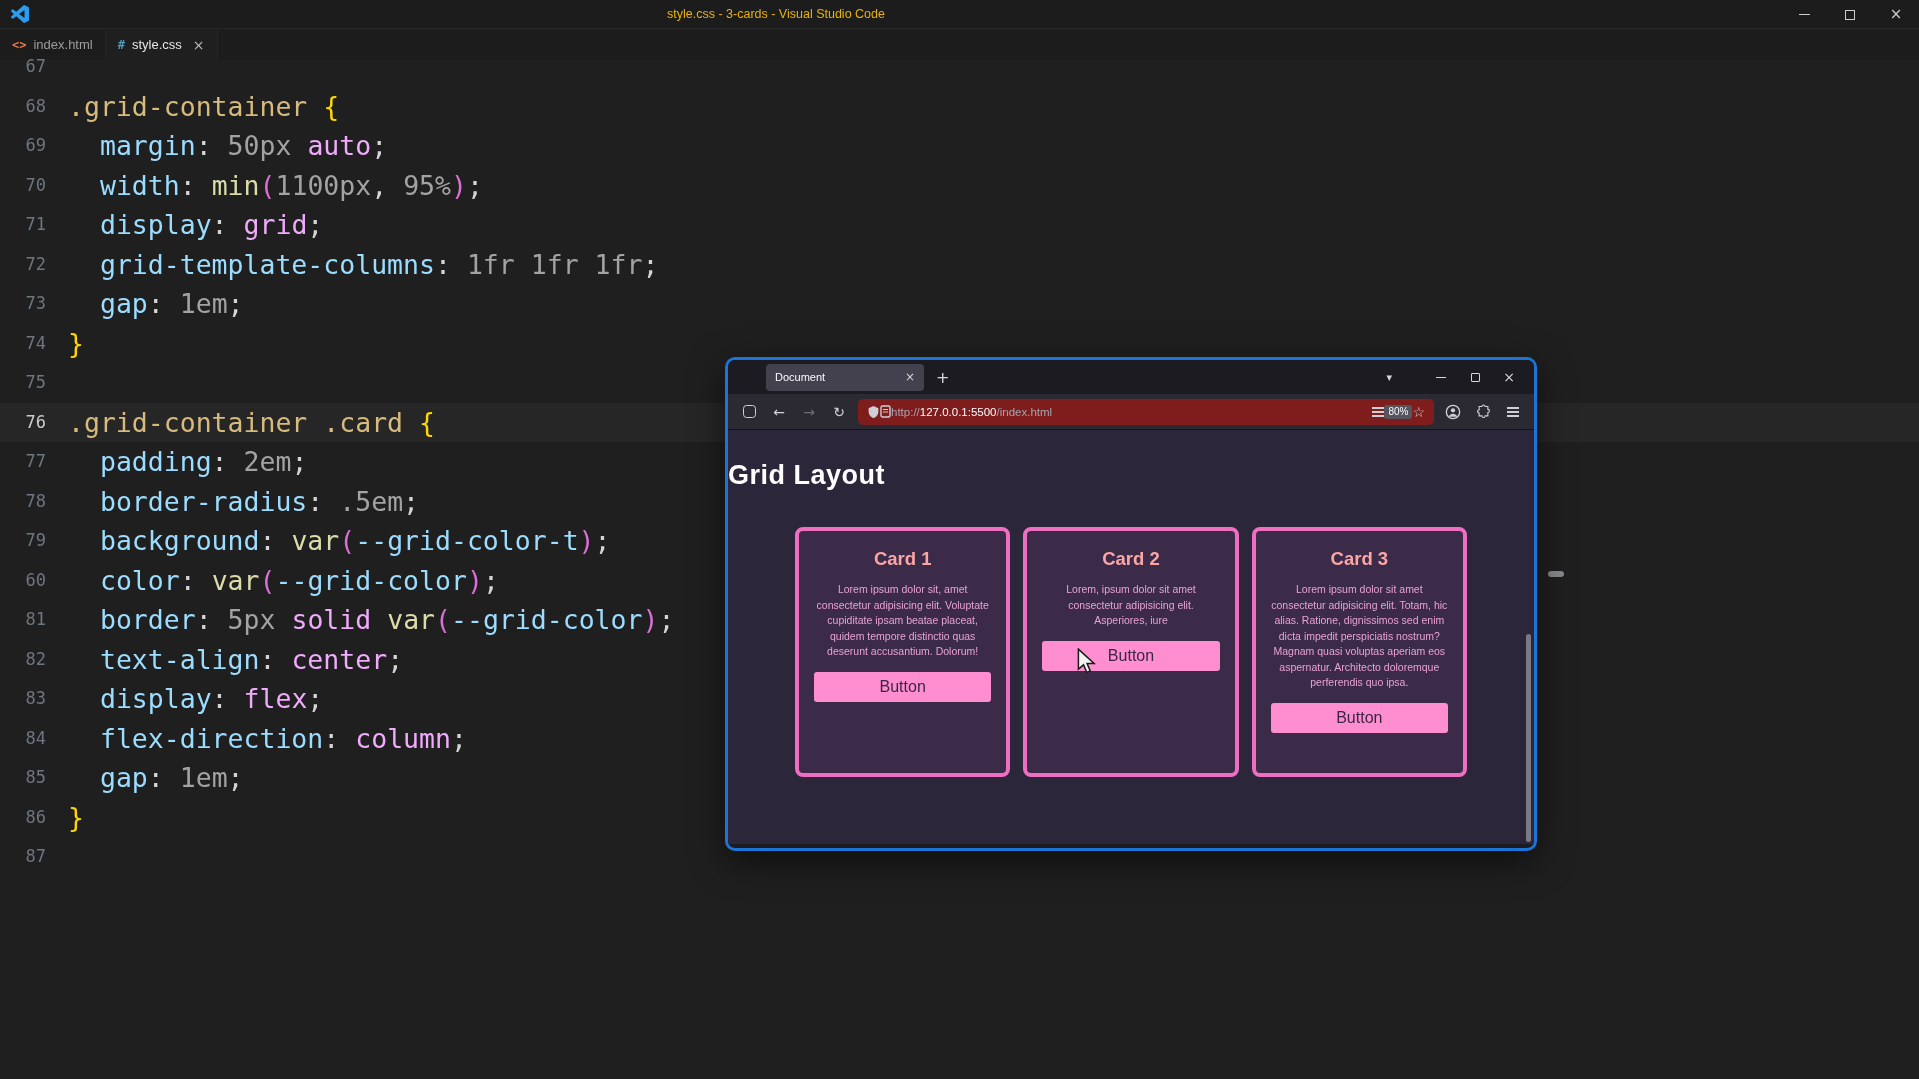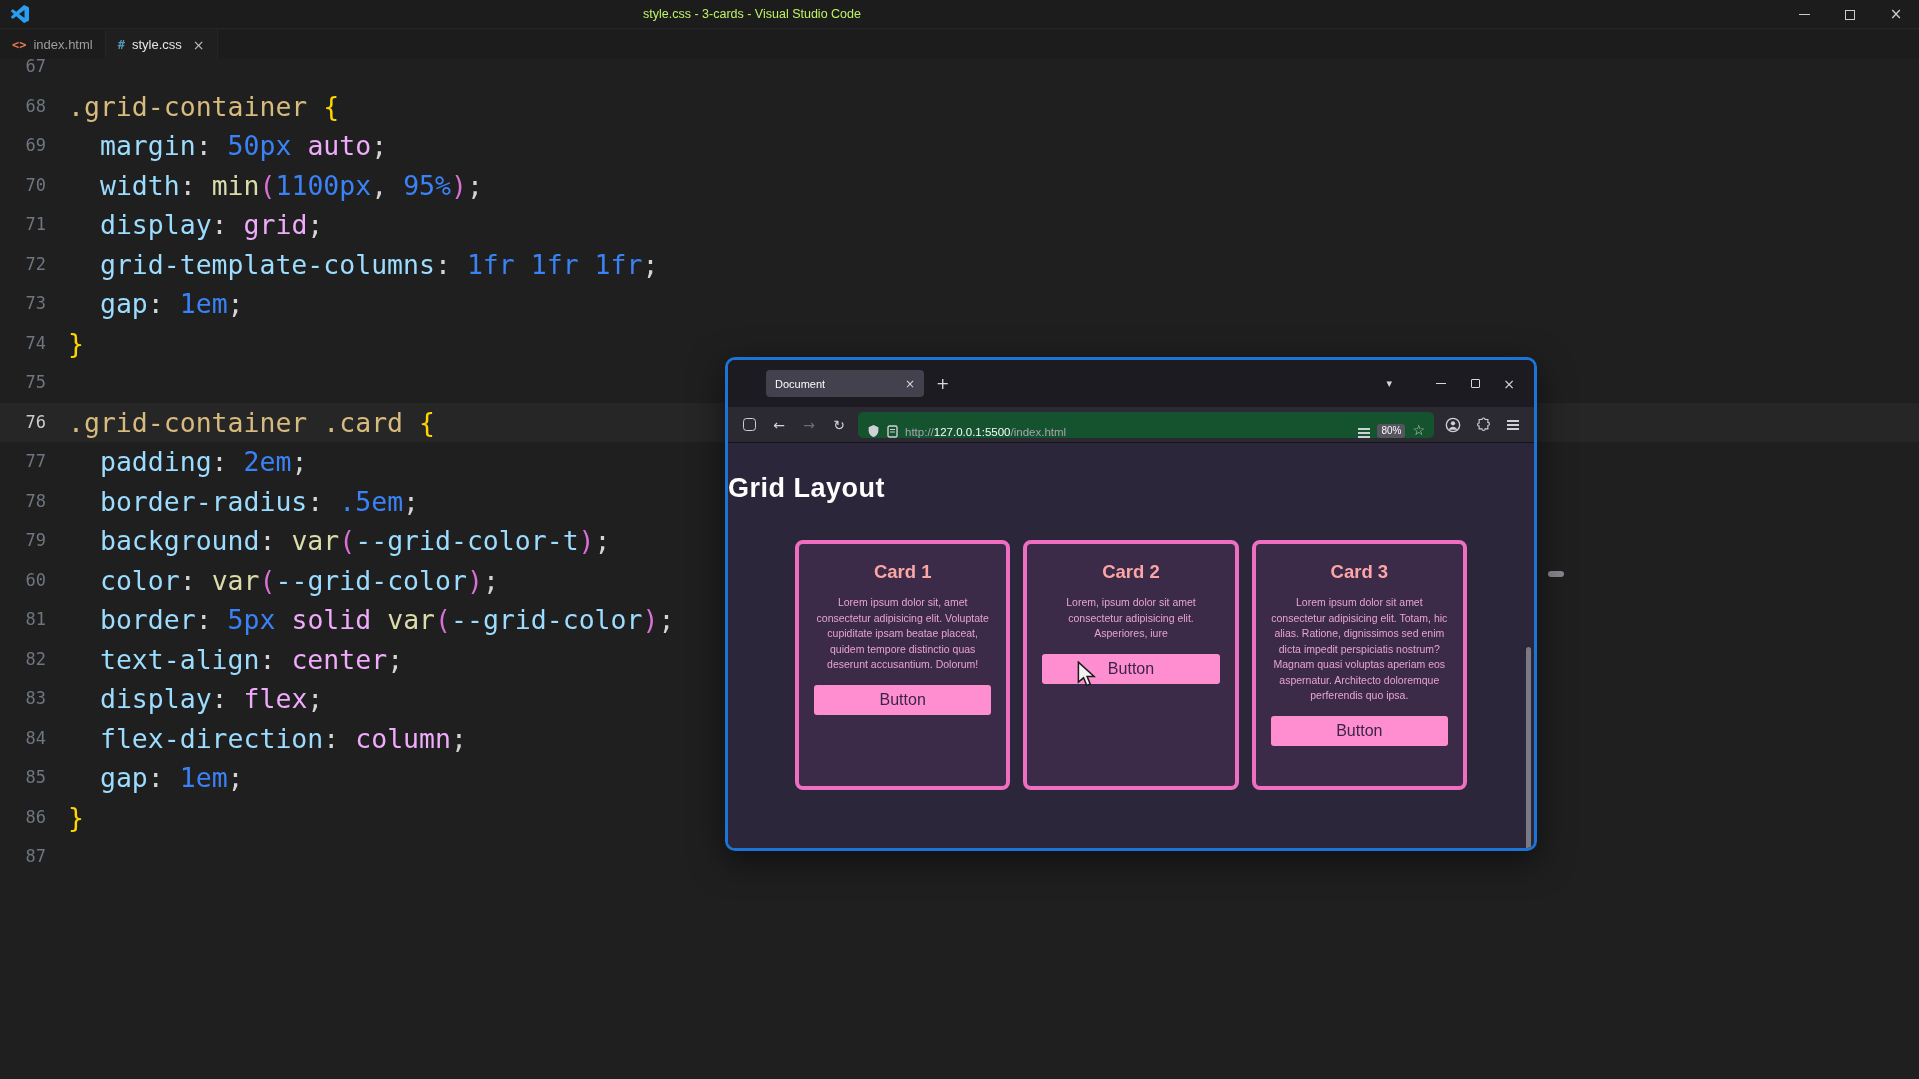--- a/index.html
+++ b/index.html
@@ -2,21 +2,21 @@
 <html><head>
 <meta charset="utf-8">
 <style>
   *{margin:0;padding:0;box-sizing:border-box}
   html,body{width:1919px;height:1079px;overflow:hidden;background:#1f1f1f;font-family:"Liberation Sans",sans-serif}
   .screen{position:relative;width:1919px;height:1079px;background:#1f1f1f}
 
   
   .titlebar{position:absolute;top:0;left:0;right:0;height:29px;background:#1c1c1c;border-bottom:1px solid #252526;display:flex;align-items:center}
   .vscode-logo{position:absolute;left:11px;top:5px;width:18px;height:18px}
-  .win-title{position:absolute;left:752px;transform:translateX(-50%);color:#bef264;font-size:12.5px;white-space:nowrap}
+  .win-title{position:absolute;left:776px;transform:translateX(-50%);color:#eab308;font-size:12.5px;white-space:nowrap}
   .win-controls{position:absolute;right:0;top:0;height:29px;display:flex}
   .win-btn{width:46px;height:29px;display:flex;align-items:center;justify-content:center;color:#cccccc}
   .min-glyph{width:11px;height:1px;background:#cccccc}
   .max-glyph{width:10px;height:10px;border:1.2px solid #cccccc}
   .close-glyph{font-size:15px;line-height:1;color:#cccccc;font-family:"DejaVu Sans",sans-serif}
 
   
   .tabbar{position:absolute;top:30px;left:0;right:0;height:29px;background:#1c1c1c;display:flex;align-items:stretch}
   .tab{display:flex;align-items:center;gap:7px;padding:0 12px;font-size:13px;color:#9d9d9d;background:#1c1c1c;border-right:1px solid #252526;white-space:nowrap}
   .tab.active{background:#1f1f1f;color:#e6e6e6}
@@ -30,49 +30,49 @@
           font-family:"DejaVu Sans Mono",monospace;font-size:26.5px;line-height:39.5px}
   .lines{margin-top:-12px}
   .code-row{display:flex;height:39.5px;white-space:pre}
   .code-row.active{background:rgba(255,255,255,0.03)}
   .ln{width:46px;text-align:right;color:#6e7681;flex:none;font-size:17px}
   .code-row.active .ln{color:#cccccc}
   .code{margin-left:22px}
   .t-sel{color:#d7ba7d}
   .t-prop{color:#9cdcfe}
   .t-var{color:#9cdcfe}
-  .t-num{color:#3b82f6}
+  .t-num{color:#a3a3a3}
   .t-kw{color:#f0abfc}
   .t-fn{color:#dcdcaa}
   .t-par{color:#da70d6}
   .t-br1{color:#ffd700}
   .t-pln{color:#d4d4d4}
 
   .artifact-dash{position:absolute;left:1548px;top:571px;width:16px;height:6px;border-radius:3px;background:#9a9aa0;opacity:.85}
 
   
   .browser{position:absolute;left:725px;top:357px;width:812px;height:494px;background:#1c1b22;
            border:3px solid #1b74d6;border-radius:10px;box-shadow:0 10px 34px rgba(0,0,0,.55);overflow:hidden}
-  .b-tabbar{height:47px;display:flex;align-items:center;background:#1c1b22;padding:0 8px;color:#fbfbfe}
+  .b-tabbar{height:34px;display:flex;align-items:center;background:#1c1b22;padding:0 8px;color:#fbfbfe}
   .b-tab{margin-left:30px;width:158px;height:27px;background:#42414d;border-radius:4px;display:flex;align-items:center;padding:0 9px;font-size:11px;color:#fbfbfe}
   .b-tab-label{flex:1;overflow:hidden;white-space:nowrap}
   .b-tab-close{color:#d7d7db;font-size:12px;font-family:"DejaVu Sans",sans-serif}
   .b-newtab{margin-left:12px;font-size:16px;color:#d7d7db;font-family:"DejaVu Sans",sans-serif}
   .b-winctrl{margin-left:auto;display:flex;align-items:center}
   .b-chevron{color:#d7d7db;font-size:11px;margin-right:32px;font-family:"DejaVu Sans",sans-serif}
   .b-wbtn{width:34px;height:30px;display:flex;align-items:center;justify-content:center}
   .b-min{width:10px;height:1px;background:#d7d7db}
   .b-max{width:9px;height:9px;border:1.2px solid #d7d7db;border-radius:1px}
   .b-x{color:#d7d7db;font-size:14px;font-family:"DejaVu Sans",sans-serif}
 
   .b-toolbar{height:36px;background:#2b2a33;display:flex;align-items:center;padding:0 10px;gap:8px;border-bottom:1px solid #141319}
   .b-icon{width:22px;height:24px;display:flex;align-items:center;justify-content:center;color:#d2d2d9;font-size:14px;font-family:"DejaVu Sans",sans-serif;border-radius:4px}
   .b-icon.dim{color:#6c6c76}
   .fxview-glyph{width:13px;height:13px;border:1.5px solid #cfcfd8;border-radius:3.5px}
-  .urlbar{flex:1;height:26px;background:#14532d;border-radius:5px;display:flex;align-items:flex-end;padding:0 9px;gap:7px;font-size:11.5px;min-width:0}
+  .urlbar{flex:1;height:26px;background:#7f1d1d;border-radius:5px;display:flex;align-items:center;padding:0 9px;gap:0;font-size:11.5px;min-width:0}
   .url-text{white-space:nowrap;overflow:hidden}
   .url-scheme,.url-path{color:#a5a5b0}
   .url-host{color:#fbfbfe}
   .url-spacer{flex:1}
   .reader-glyph,.menu-glyph{width:12px;height:2px;background:#cfcfd8;box-shadow:0 4px 0 #cfcfd8,0 8px 0 #cfcfd8;margin-bottom:8px}
   .zoom-pill{font-size:10px;color:#fbfbfe;background:#55545f;border-radius:3px;padding:2px 4px;line-height:1}
   .star-glyph{color:#cfcfd8;font-size:14px;font-family:"DejaVu Sans",sans-serif}
 
   .b-content{position:relative;height:414px;background:#2b2639;overflow:hidden}
   .page-title{margin-top:30px;text-align:left;color:#ffffff;font-size:27px;font-weight:bold;letter-spacing:.5px}

